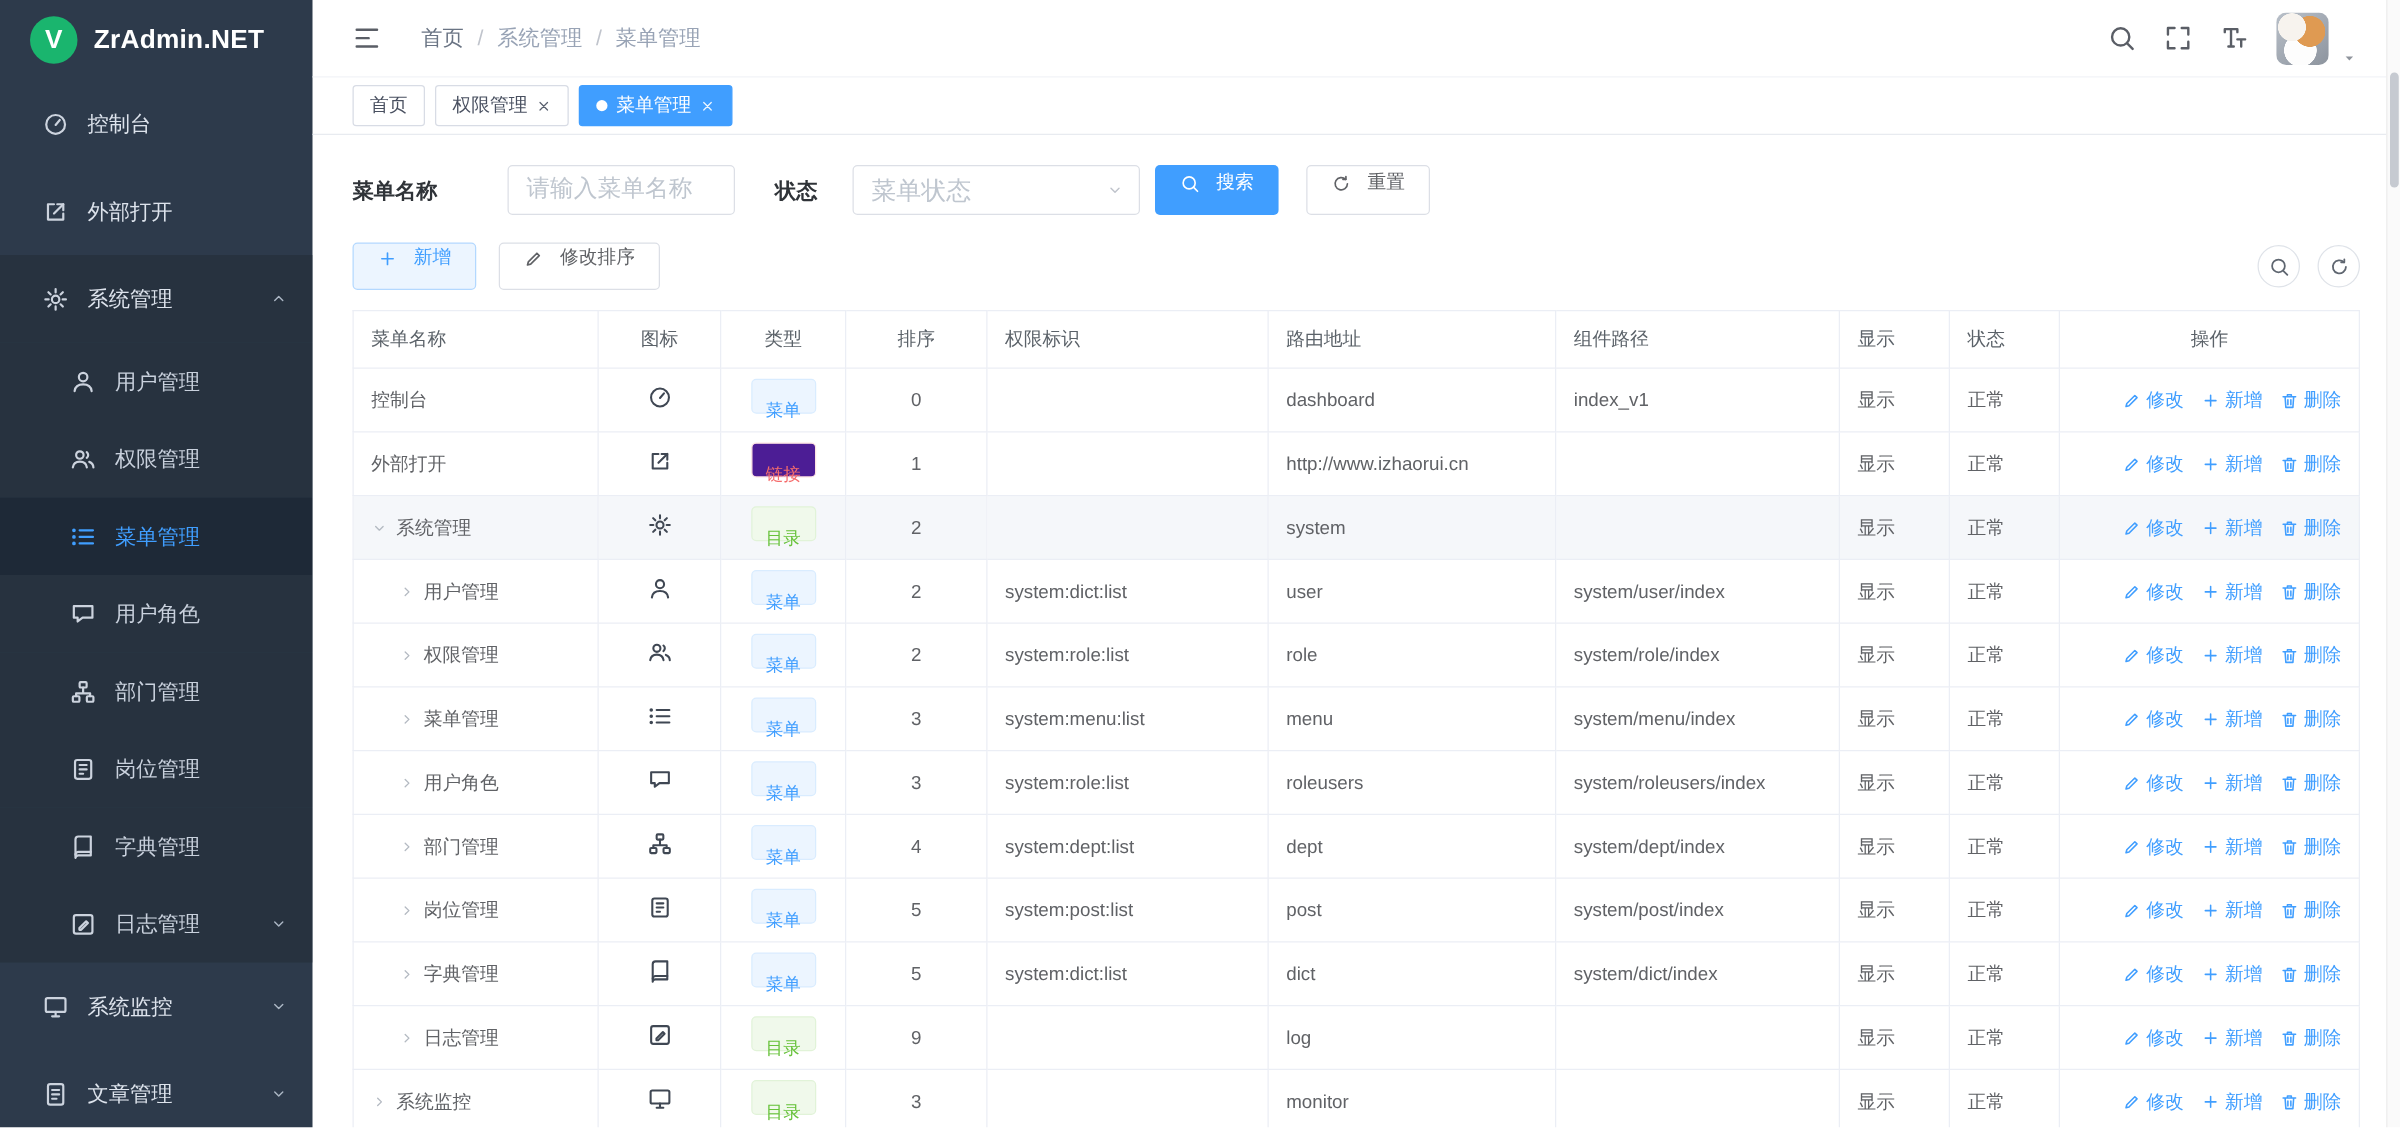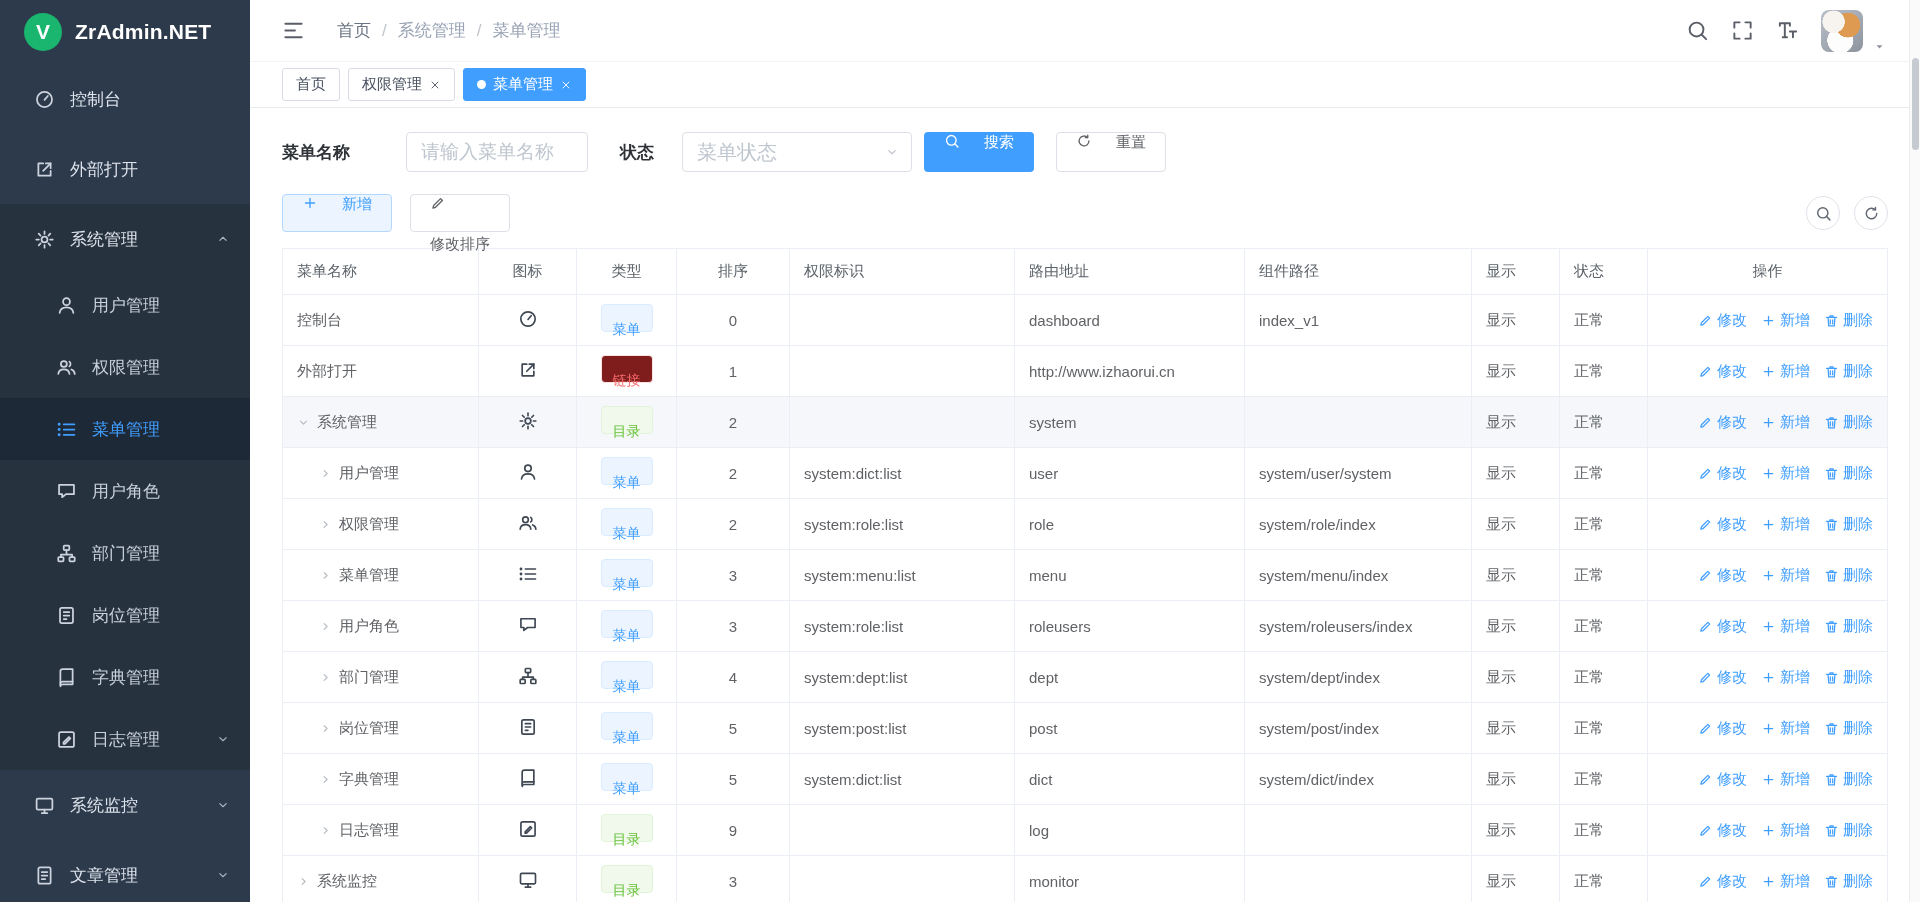--- a/index.html
+++ b/index.html
@@ -58,29 +58,29 @@
   .f-label{font-size:17px;font-weight:700;color:#2f3338;white-space:nowrap;}
   .f-label-name{margin-right:56px;}
   .input{width:182px;height:40px;border:1px solid #dcdfe6;border-radius:4px;padding:0 14px;font-size:19px;color:#606266;outline:none;font-family:inherit;}
   .input::placeholder{color:#bfc6cf;}
   .f-label-status{margin-left:32px;margin-right:28px;}
   .select{width:230px;height:40px;border:1px solid #dcdfe6;border-radius:4px;display:flex;align-items:center;padding:0 12px 0 14px;cursor:pointer;background:#fff;}
   .select-value{flex:1;color:#bfc6cf;font-size:20px;}
   .select-arrow{color:#c0c4cc;}
   .select-arrow svg{width:14px;height:14px;}
 
-  .btn{display:inline-flex;align-items:flex-start;gap:24px;height:40px;padding:0 19px;border-radius:4px;font-size:15px;cursor:pointer;border:1px solid transparent;font-family:inherit;background:none;white-space:nowrap;}
+  .btn{display:inline-flex;align-items:flex-end;gap:13px;height:40px;padding:16px 19px;border-radius:4px;font-size:15px;cursor:pointer;border:1px solid transparent;font-family:inherit;background:none;white-space:nowrap;}
   .btn-ic svg{width:16px;height:16px;}
   .btn-primary{background:var(--primary,#409eff);color:#fff;margin-left:12px;}
   .btn-default{background:#fff;border-color:#dcdfe6;color:#606266;margin-left:22px;}
   .btn-plain{background:#ecf5ff;border-color:#b3d8ff;color:var(--primary,#409eff);}
 
   .toolbar{display:flex;align-items:center;margin-top:22px;}
   .toolbar .btn{height:38px;}
-  .toolbar .btn-default{margin-left:18px;flex-direction:column;}
+  .toolbar .btn-default{margin-left:18px;}
   .toolbar-right{margin-left:auto;display:flex;gap:14px;}
   .circle-btn{width:34px;height:34px;border-radius:50%;border:1px solid #dfe3e9;display:flex;align-items:center;justify-content:center;color:#5f6670;cursor:pointer;background:#fff;}
   .circle-btn svg{width:17px;height:17px;}
 
   
   .grid{width:100%;border-collapse:collapse;margin-top:16px;table-layout:fixed;}
   .grid th,.grid td{border:1px solid #ebeef5;font-size:15px;overflow:hidden;white-space:nowrap;}
   .grid th{height:46px;padding:0 14px;color:#5b6269;font-weight:500;text-align:left;background:#fff;}
   .grid td{height:51px;padding:0 14px;color:#606266;}
   .grid th:nth-child(2),.grid td:nth-child(2),
@@ -89,21 +89,21 @@
   .grid th:nth-child(10),.grid td:nth-child(10){text-align:center;}
   .grid tr.hl td{background:#f5f7fa;}
   .name-cell{display:flex;align-items:center;gap:7px;}
   .row-arrow{color:#b4bac2;}
   .row-arrow svg{width:13px;height:13px;}
   .cell-ic{color:#3f4753;}
   .cell-ic svg{width:20px;height:20px;}
   .tag{display:inline-block;height:28px;line-height:26px;padding:11px 11px;border-radius:4px;font-size:14px;border:1px solid;}
   .tag.blue{color:var(--primary,#409eff);background:#ecf5ff;border-color:#d9ecff;}
   .tag.green{color:var(--success,#67c23a);background:#f0f9eb;border-color:#e1f3d8;}
-  .tag.red{color:var(--danger,#f56c6c);background:#7f1d1d;border-color:#fde2e2;}
+  .tag.red{color:var(--danger,#f56c6c);background:#4c1d95;border-color:#fde2e2;}
   .ops{display:flex;align-items:center;justify-content:flex-end;gap:14px;}
   .op{display:inline-flex;align-items:center;gap:4px;color:var(--primary,#409eff);cursor:pointer;text-decoration:none;}
   .op .icon svg{width:15px;height:15px;}
 
   
   .scrollbar{position:absolute;right:0;top:0;bottom:0;width:11px;background:#fafafa;border-left:1px solid #ededed;}
   .scrollbar .thumb{position:absolute;top:58px;left:2px;width:7px;height:92px;border-radius:4px;background:#c6cad1;cursor:pointer;}
 </style>
 </head>
 <body>
@@ -586,21 +586,21 @@
               <td><span class="icon cell-ic">
                   <svg viewBox="0 0 24 24" fill="none" stroke="currentColor" stroke-width="2" stroke-linecap="round" stroke-linejoin="round">
                     <circle cx="12" cy="7.6" r="3.9"></circle>
                     <path d="M4.2 20.4c.5-4 3.7-6.2 7.8-6.2s7.3 2.2 7.8 6.2"></path>
                   </svg>
                 </span></td>
               <td><span class="tag blue">菜单</span></td>
               <td>2</td>
               <td>system:dict:list</td>
               <td>user</td>
-              <td>system/user/system</td>
+              <td>system/user/index</td>
               <td>显示</td>
               <td>正常</td>
               <td>
                 <div class="ops">
                   <a class="op">
                     <span class="icon ">
                       <svg viewBox="0 0 24 24" fill="none" stroke="currentColor" stroke-width="2" stroke-linecap="round" stroke-linejoin="round">
                         <path d="M4.5 19.5l1-3.8L15.8 5.4l2.8 2.8L8.3 18.5l-3.8 1z"></path>
                       </svg>
                     </span>

